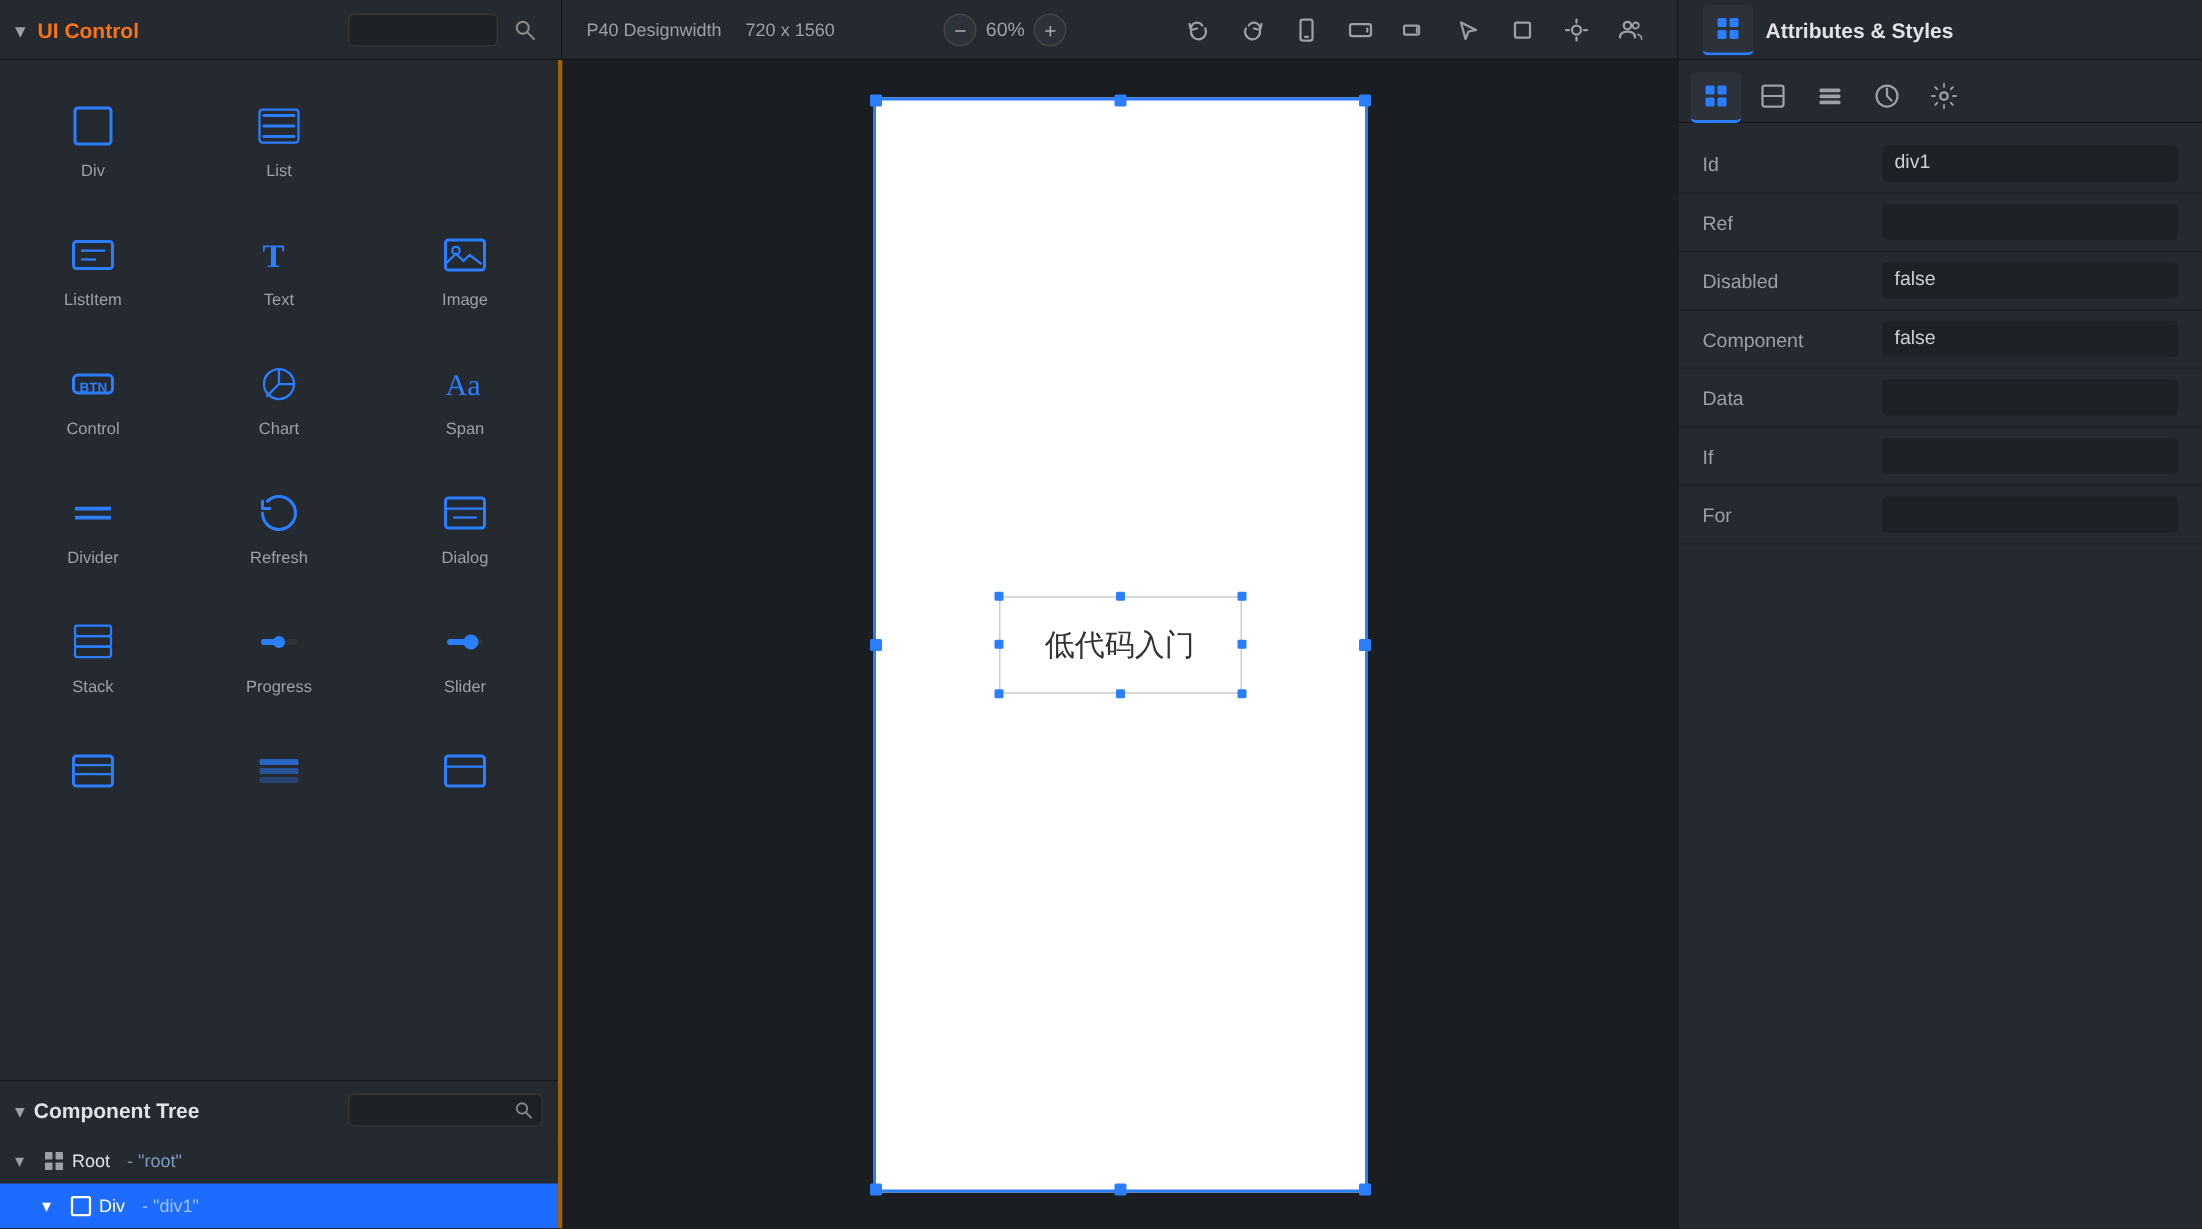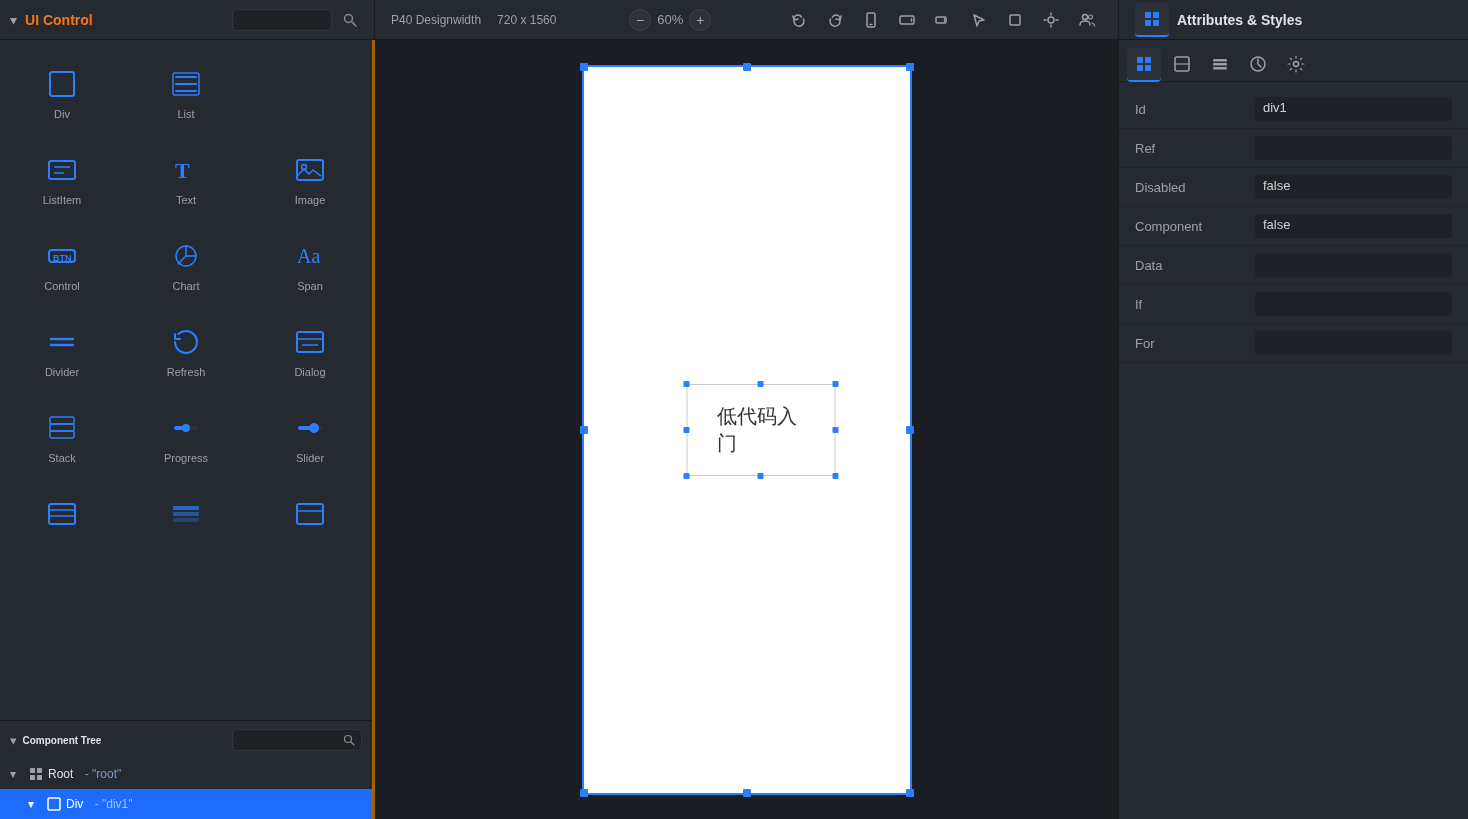--- a/index.html
+++ b/index.html
@@ -149,21 +149,21 @@
       display: flex;
       align-items: center;
       justify-content: space-between;
       padding: 8px 10px;
       background: #252930;
     }
     .tree-header-left {
       display: flex; align-items: center; gap: 6px;
     }
     .tree-title {
-      font-size: 10px; font-weight: 600; color: #e0e2e6;
+      font-size: 14px; font-weight: 600; color: #e0e2e6;
     }
     .tree-search {
       display: flex; align-items: center;
       background: #1e2227;
       border: 1px solid #333;
       border-radius: 4px;
       padding: 3px 6px;
       width: 130px;
     }
     .tree-search input {
@@ -637,21 +637,21 @@
       <div class="phone-frame" style="width:330px; height:730px;">
         <div class="handle tl"></div>
         <div class="handle tc"></div>
         <div class="handle tr"></div>
         <div class="handle ml"></div>
         <div class="handle mr"></div>
         <div class="handle bl"></div>
         <div class="handle bc"></div>
         <div class="handle br"></div>
 
-        <div style="position:absolute;top:50%;left:50%;transform:translate(-50%,-50%);margin-left:14px;">
+        <div style="position:absolute;top:50%;left:50%;transform:translate(-50%,-50%);">
           <div style="position:relative;">
 
             <div style="position:absolute;width:6px;height:6px;background:#2b7fff;top:-3px;left:-3px;border-radius:1px;"></div>
             <div style="position:absolute;width:6px;height:6px;background:#2b7fff;top:-3px;left:50%;transform:translateX(-50%);border-radius:1px;"></div>
             <div style="position:absolute;width:6px;height:6px;background:#2b7fff;top:-3px;right:-3px;border-radius:1px;"></div>
             <div style="position:absolute;width:6px;height:6px;background:#2b7fff;top:50%;left:-3px;transform:translateY(-50%);border-radius:1px;"></div>
             <div style="position:absolute;width:6px;height:6px;background:#2b7fff;top:50%;right:-3px;transform:translateY(-50%);border-radius:1px;"></div>
             <div style="position:absolute;width:6px;height:6px;background:#2b7fff;bottom:-3px;left:-3px;border-radius:1px;"></div>
             <div style="position:absolute;width:6px;height:6px;background:#2b7fff;bottom:-3px;left:50%;transform:translateX(-50%);border-radius:1px;"></div>
             <div style="position:absolute;width:6px;height:6px;background:#2b7fff;bottom:-3px;right:-3px;border-radius:1px;"></div>

